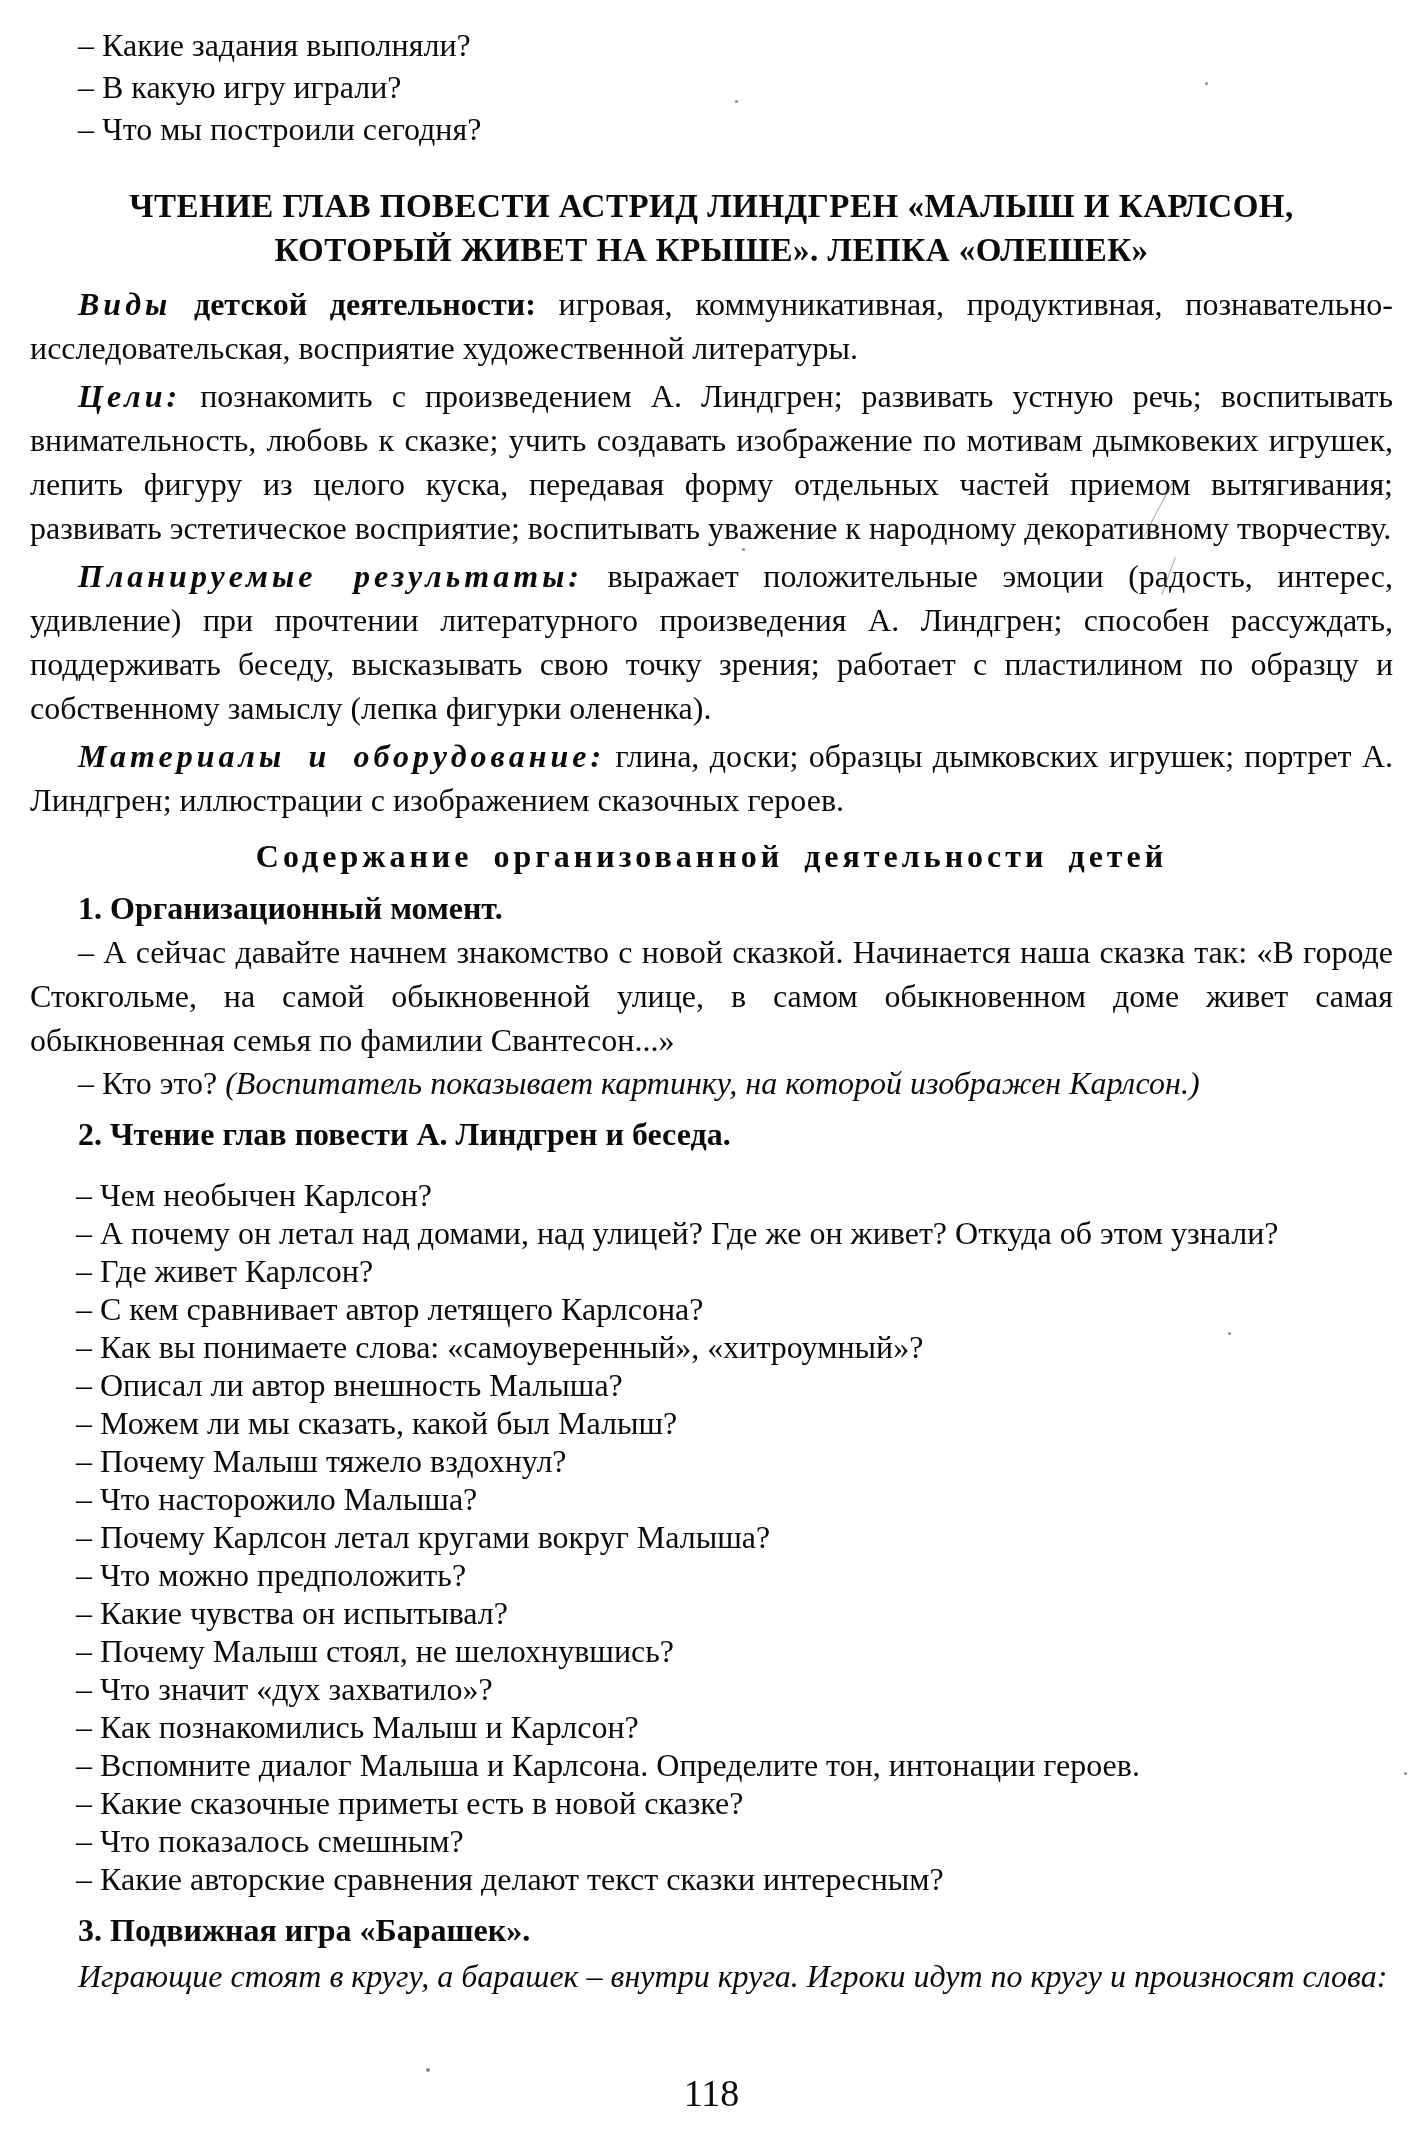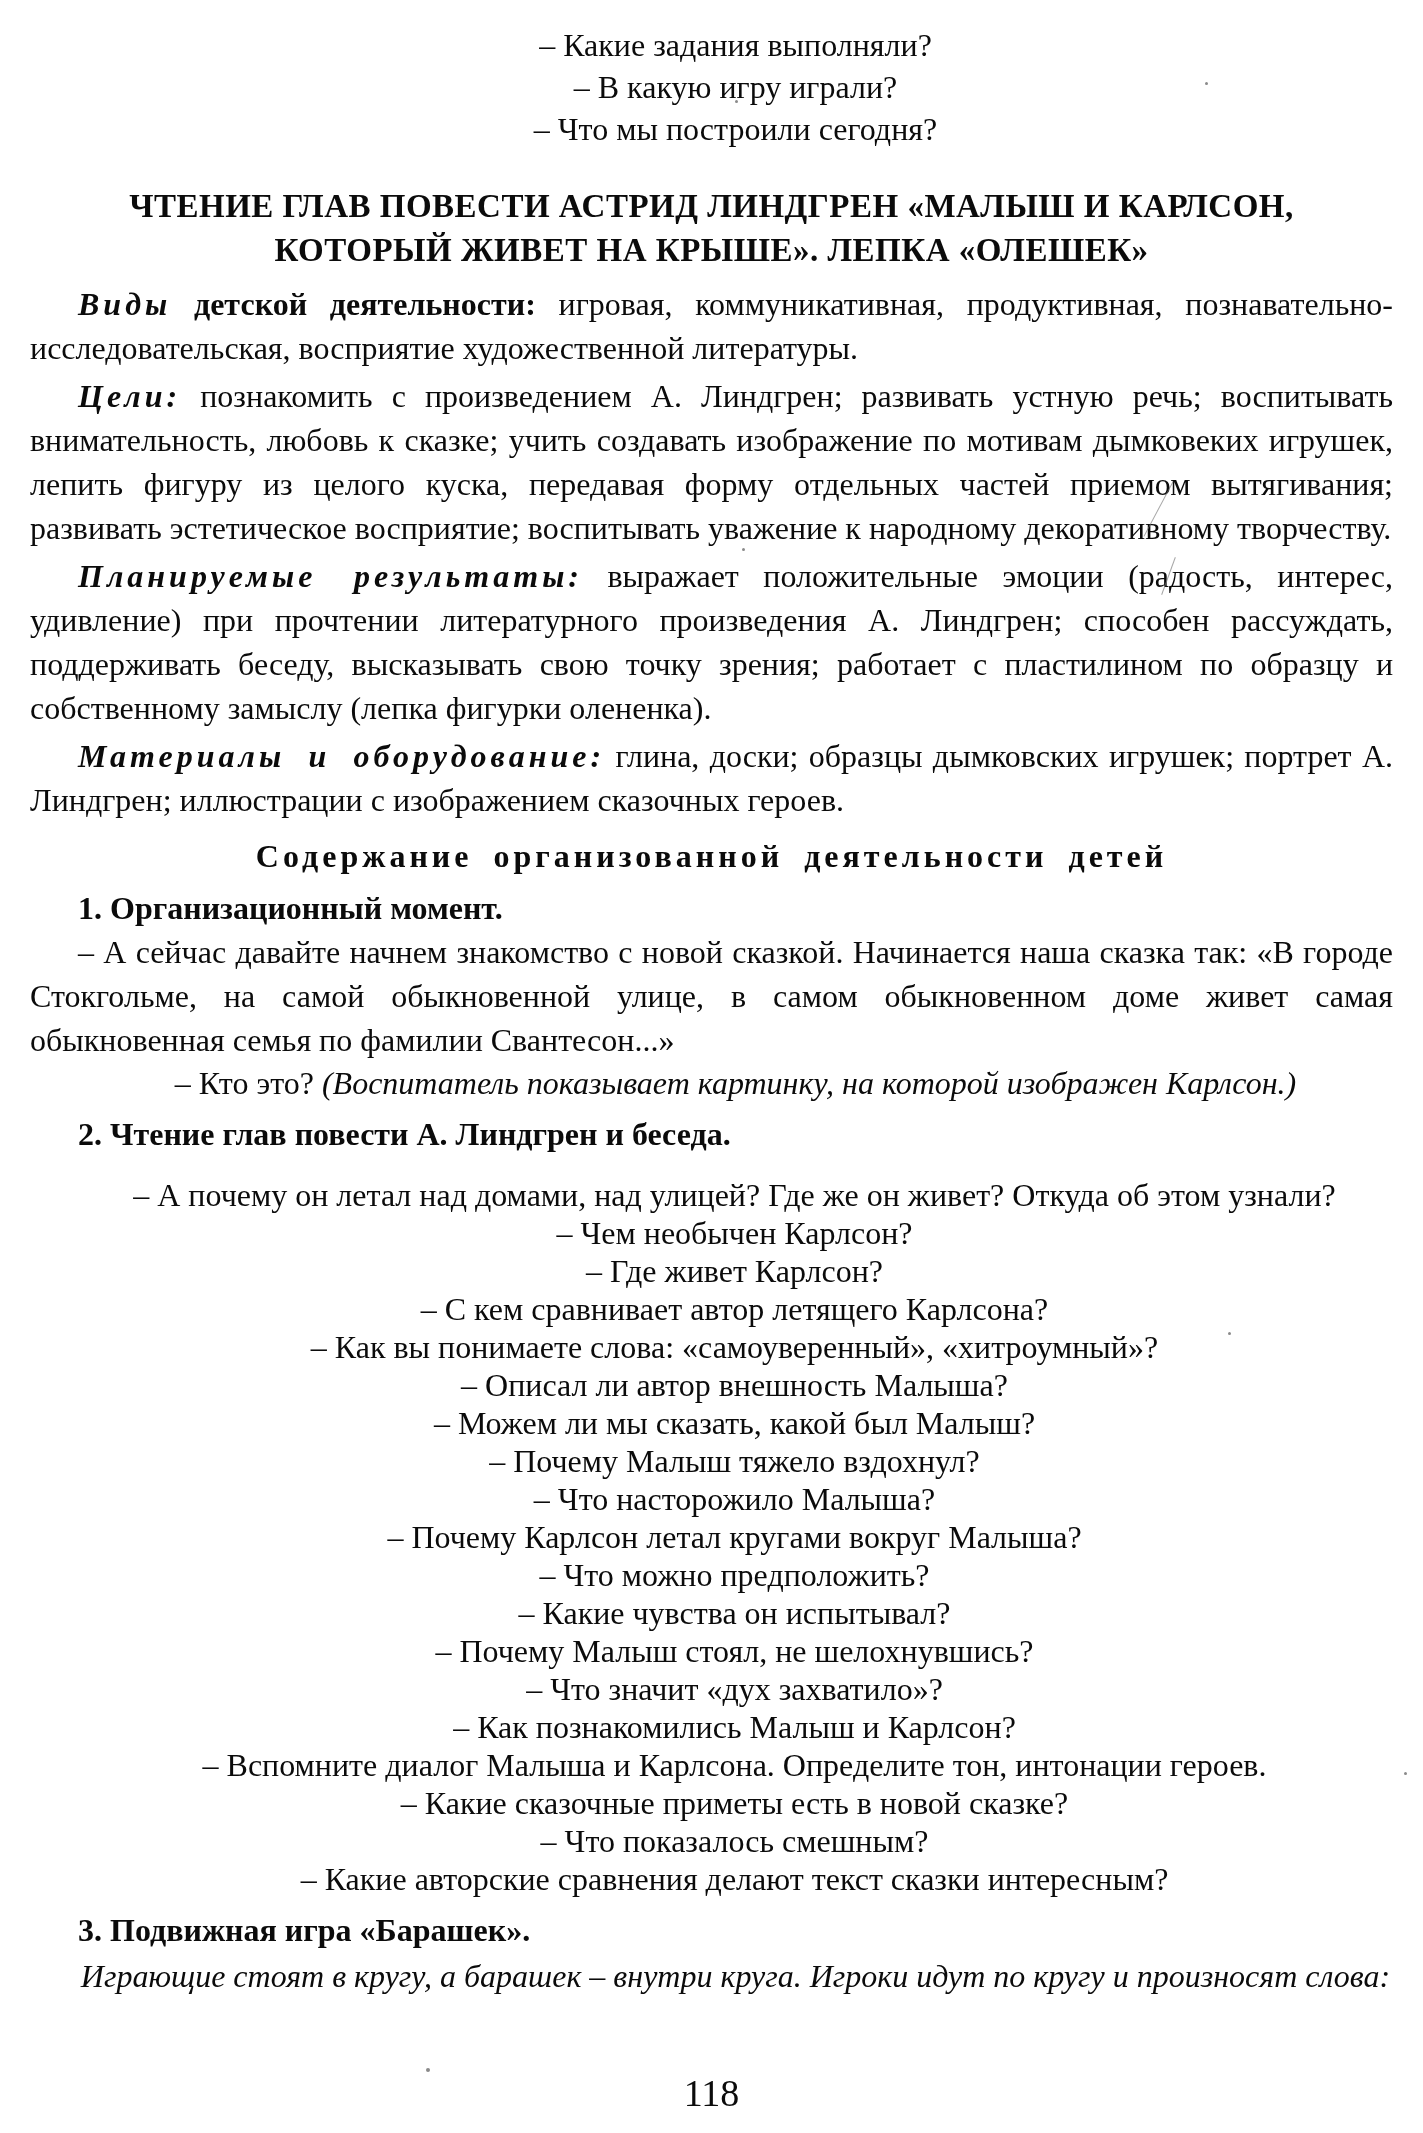--- a/index.html
+++ b/index.html
@@ -9,21 +9,21 @@
     height: 2133px;
     margin: 0 auto;
     background: #ffffff;
     box-sizing: border-box;
     padding: 24px 30px 0 30px;
     overflow: hidden;
     font-family: "Liberation Serif", "DejaVu Serif", serif;
     font-size: 32px;
     color: #0b0b0b;
   }
-  p { margin: 0; text-align: center; }
+  p { margin: 0; }
   
   .intro p { line-height: 42px; margin-left: 48px; }
   
   h1.title {
     margin: 34px 0 10px 0;
     text-align: center;
     font-size: 33px;
     font-weight: bold;
     letter-spacing: 0.5px;
   }
@@ -125,22 +125,22 @@
 
   <h3 class="sec sec1">1. Организационный момент.</h3>
 
   <p class="body-para">– А сейчас давайте начнем знакомство с новой сказкой. Начинается наша сказка так: «В городе Стокгольме, на самой обыкновенной улице, в самом обыкновенном доме живет самая обыкновенная семья по фамилии Свантесон...»</p>
 
   <p class="sub-q"><span>– Кто это? </span><i>(Воспитатель показывает картинку, на которой изображен Карлсон.)</i></p>
 
   <h3 class="sec sec2">2. Чтение глав повести А. Линдгрен и беседа.</h3>
 
   <div class="qlist">
+    <p>– Чем необычен Карлсон?</p>
     <p>– А почему он летал над домами, над улицей? Где же он живет? Откуда об этом узнали?</p>
-    <p>– Чем необычен Карлсон?</p>
     <p>– Где живет Карлсон?</p>
     <p>– С кем сравнивает автор летящего Карлсона?</p>
     <p>– Как вы понимаете слова: «самоуверенный», «хитроумный»?</p>
     <p>– Описал ли автор внешность Малыша?</p>
     <p>– Можем ли мы сказать, какой был Малыш?</p>
     <p>– Почему Малыш тяжело вздохнул?</p>
     <p>– Что насторожило Малыша?</p>
     <p>– Почему Карлсон летал кругами вокруг Малыша?</p>
     <p>– Что можно предположить?</p>
     <p>– Какие чувства он испытывал?</p>

